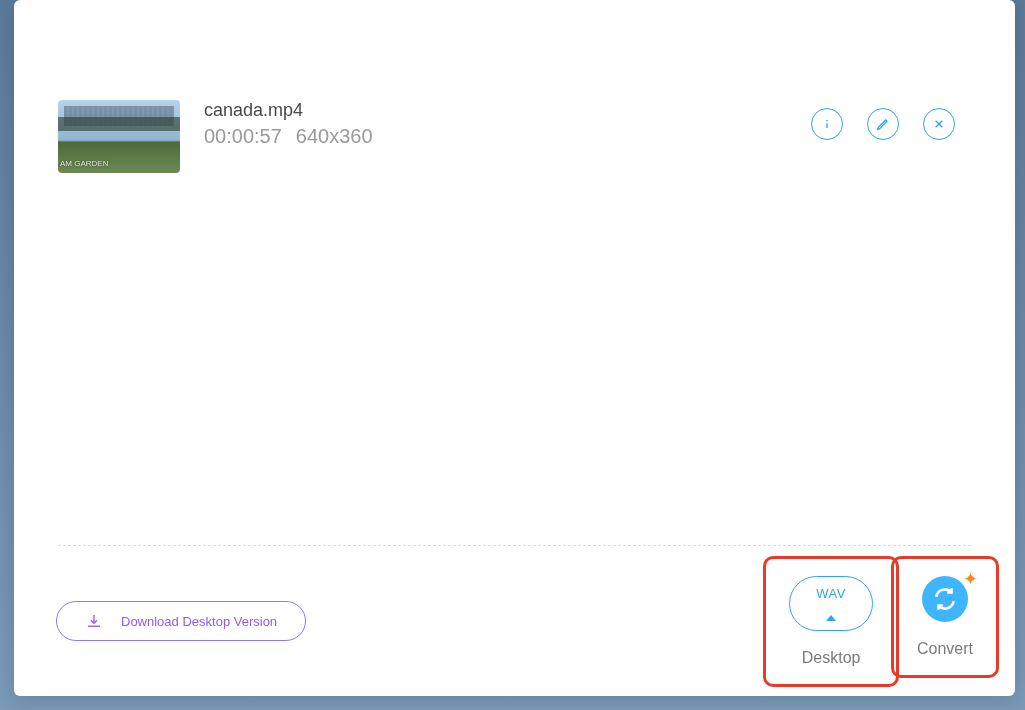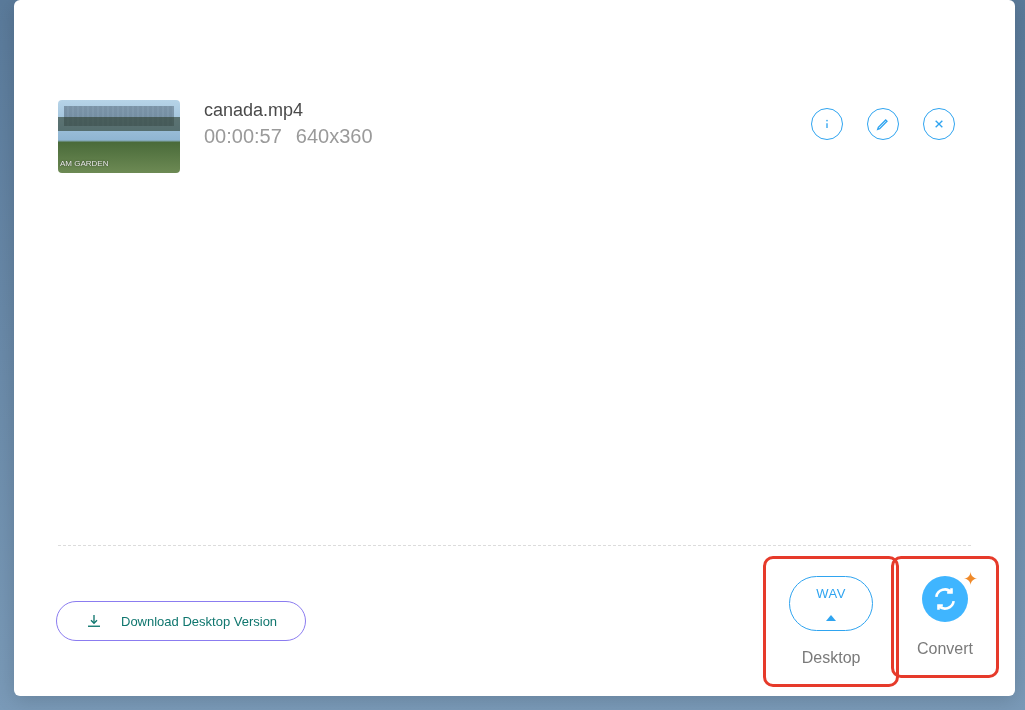--- a/index.html
+++ b/index.html
@@ -125,21 +125,21 @@
       border: none;
       border-radius: 999px;
       padding: 11px 28px;
       font-size: 15px;
       cursor: pointer;
     }
     .download-desktop-btn {
       border: 1px solid #8b7cf0;
       border-radius: 999px;
       padding: 10px 28px;
-      color: #0f766e;
+      color: #8b5cf6;
       font-size: 13px;
       display: flex;
       align-items: center;
       gap: 18px;
       cursor: pointer;
     }
     .download-desktop-btn svg { width: 18px; height: 18px; }
 
     .bb-right {
       display: flex;

